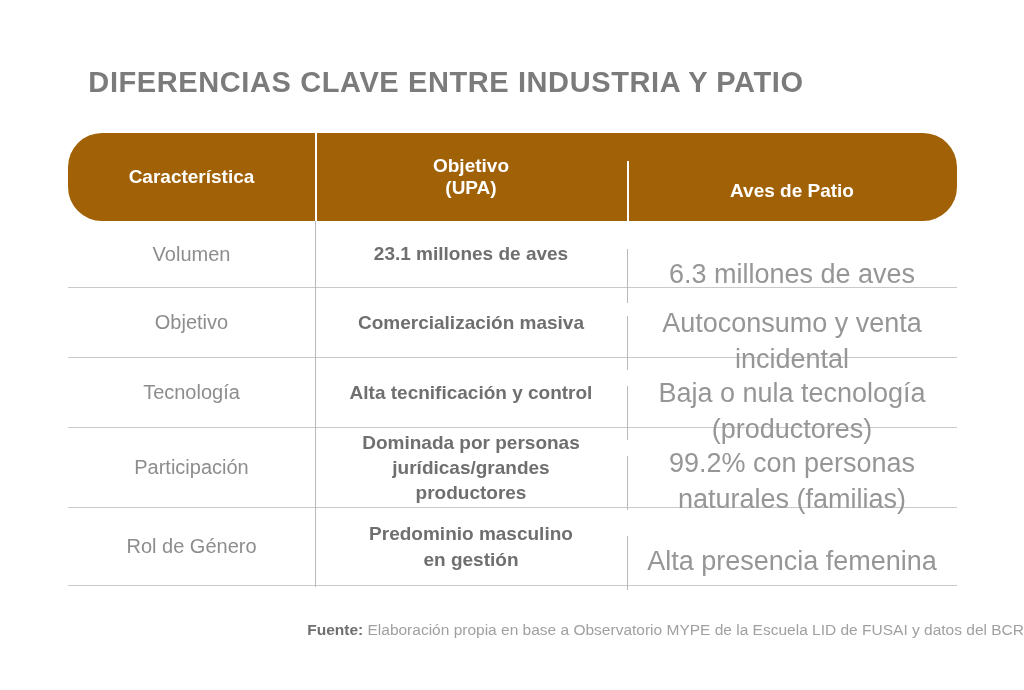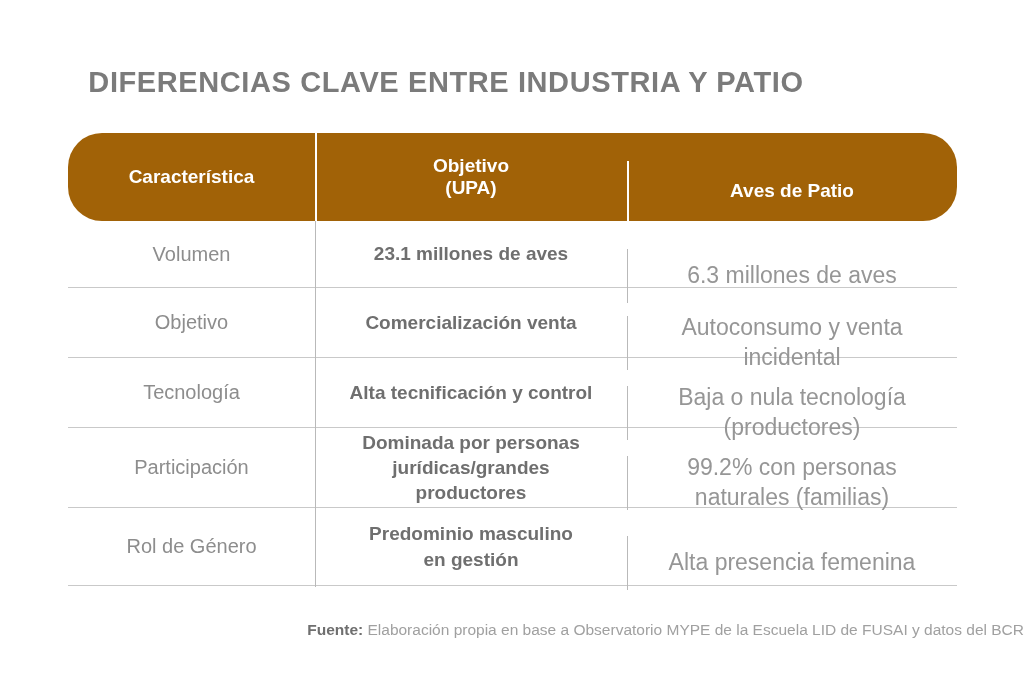--- a/index.html
+++ b/index.html
@@ -117,21 +117,21 @@
     font-size: 20px;
   }
   .cell-industry {
     color: #6f6f6f;
     font-weight: bold;
     font-size: 19px;
   }
   .cell-backyard {
     color: #969696;
     font-weight: normal;
-    font-size: 23px;
+    font-size: 27px;
   }
 
   .r-h1 { height: 67px; }
   .r-h2 { height: 70px; }
   .r-h3 { height: 70px; }
   .r-h4 { height: 80px; }
   .r-h5 { height: 78px; }
 
   
   .footer {
@@ -190,21 +190,21 @@
           <div>
             <div>6.3 millones de aves</div>
           </div>
         </div>
       </div>
 
       <div class="tr r-h2">
         <div class="td col-1 cell-feature">Objetivo</div>
         <div class="td col-2 cell-industry td-sep">
           <div>
-            <div>Comercialización venta</div>
+            <div>Comercialización masiva</div>
           </div>
         </div>
         <div class="td col-3 cell-backyard td-sep">
           <div>
             <div>Autoconsumo y venta</div>
             <div>incidental</div>
           </div>
         </div>
       </div>
 

